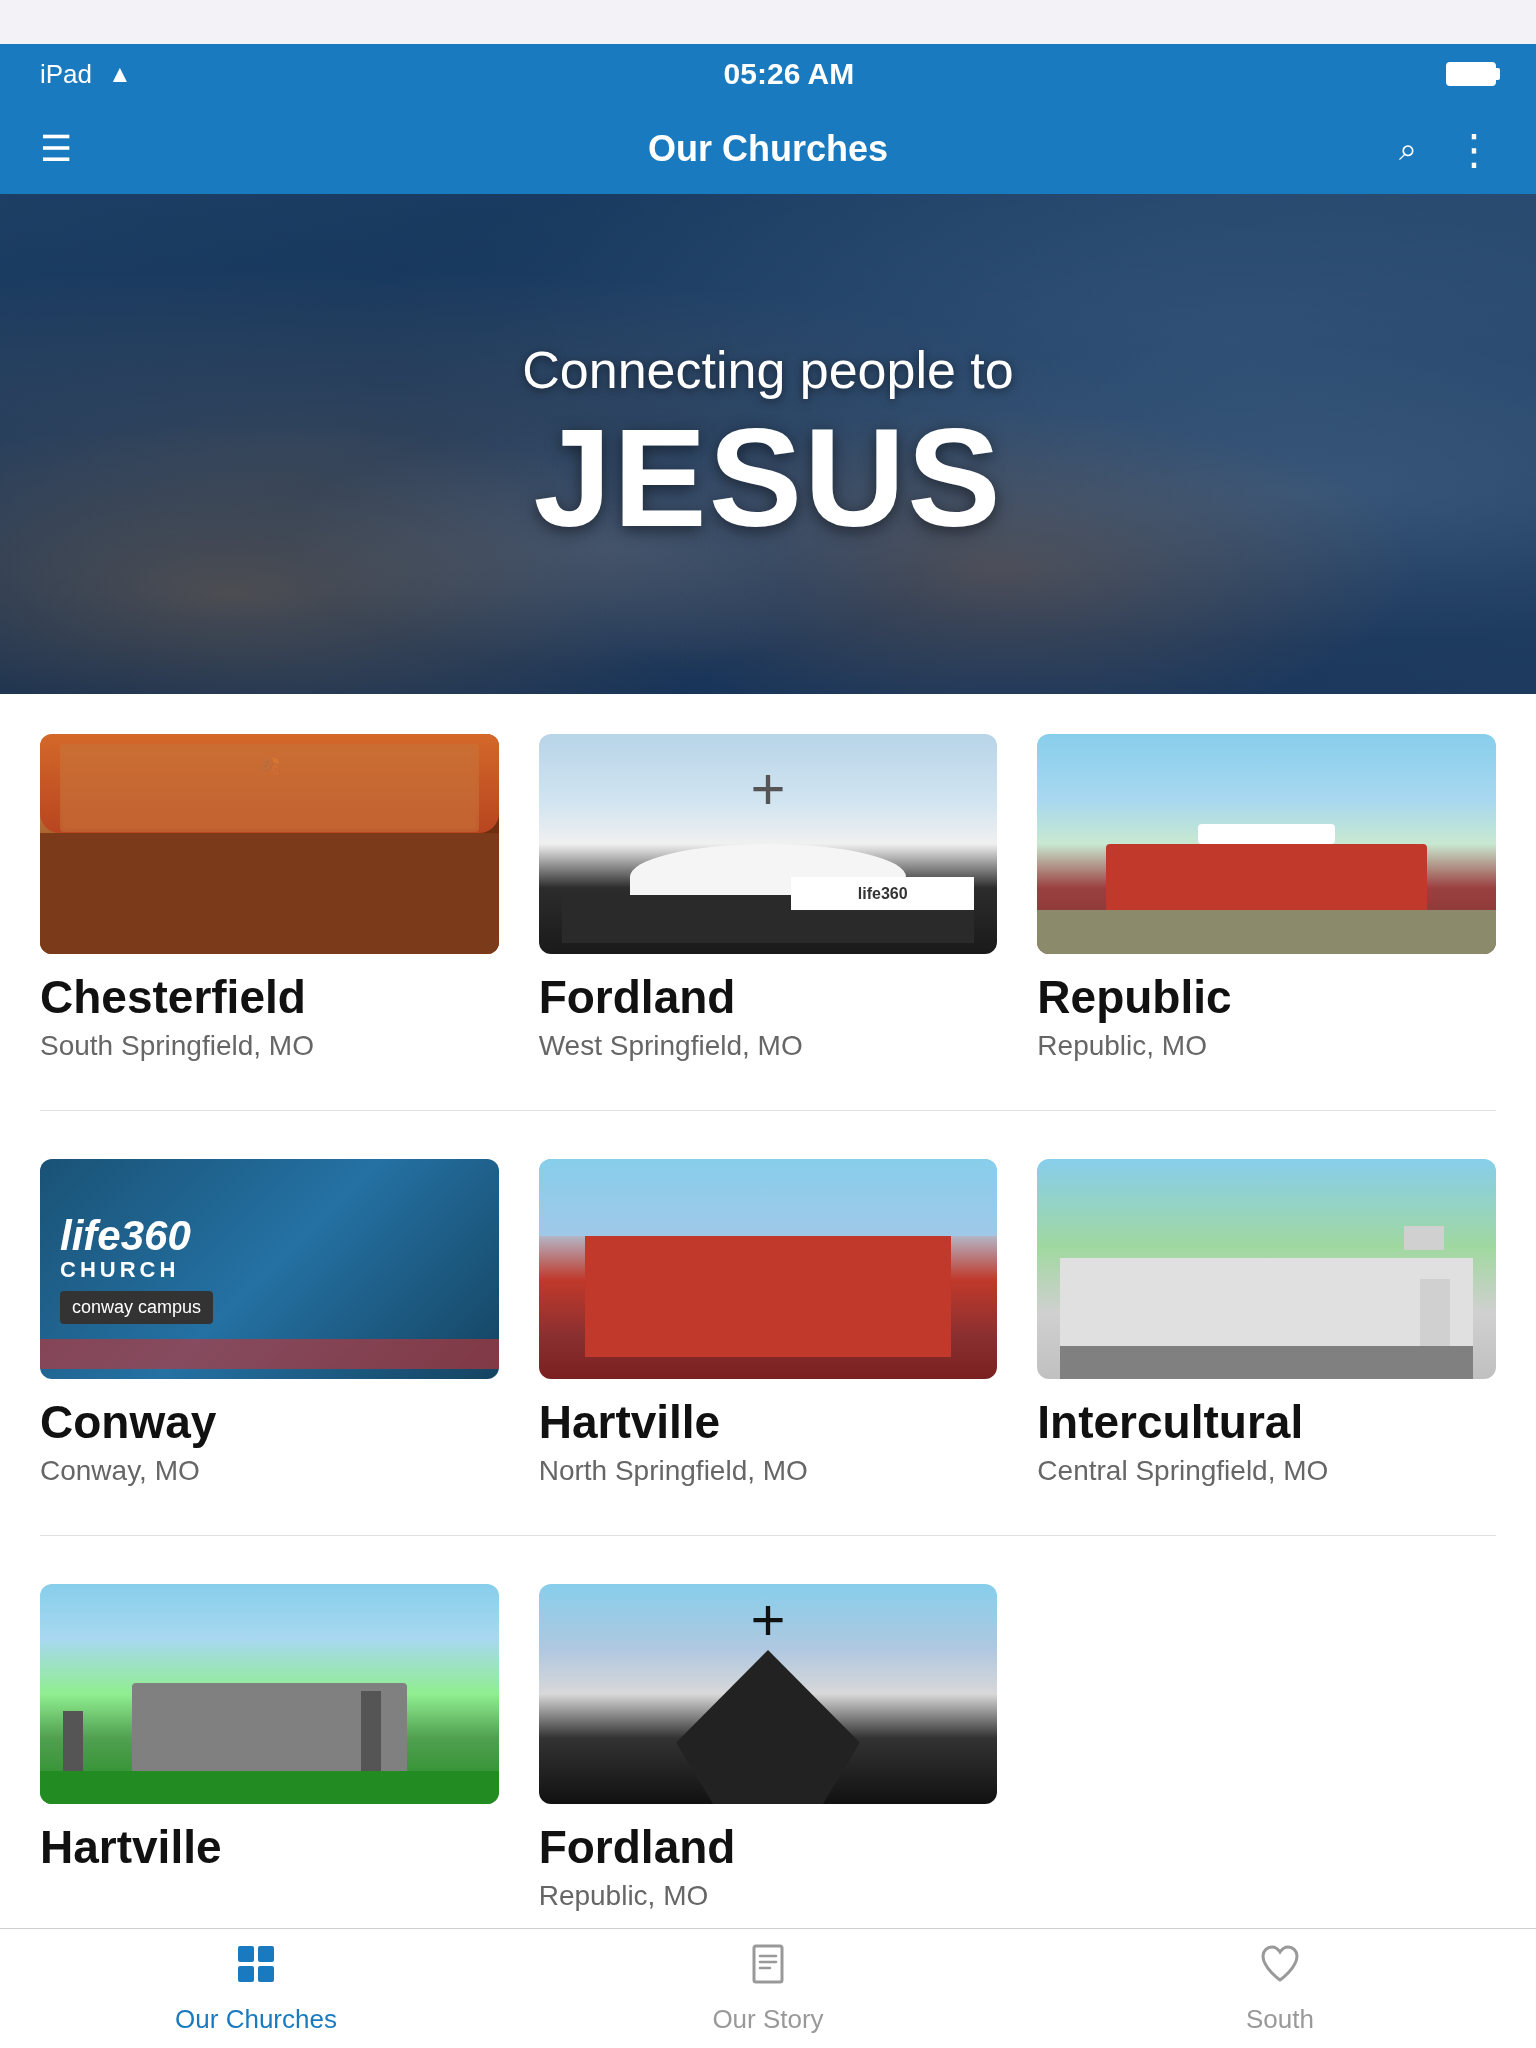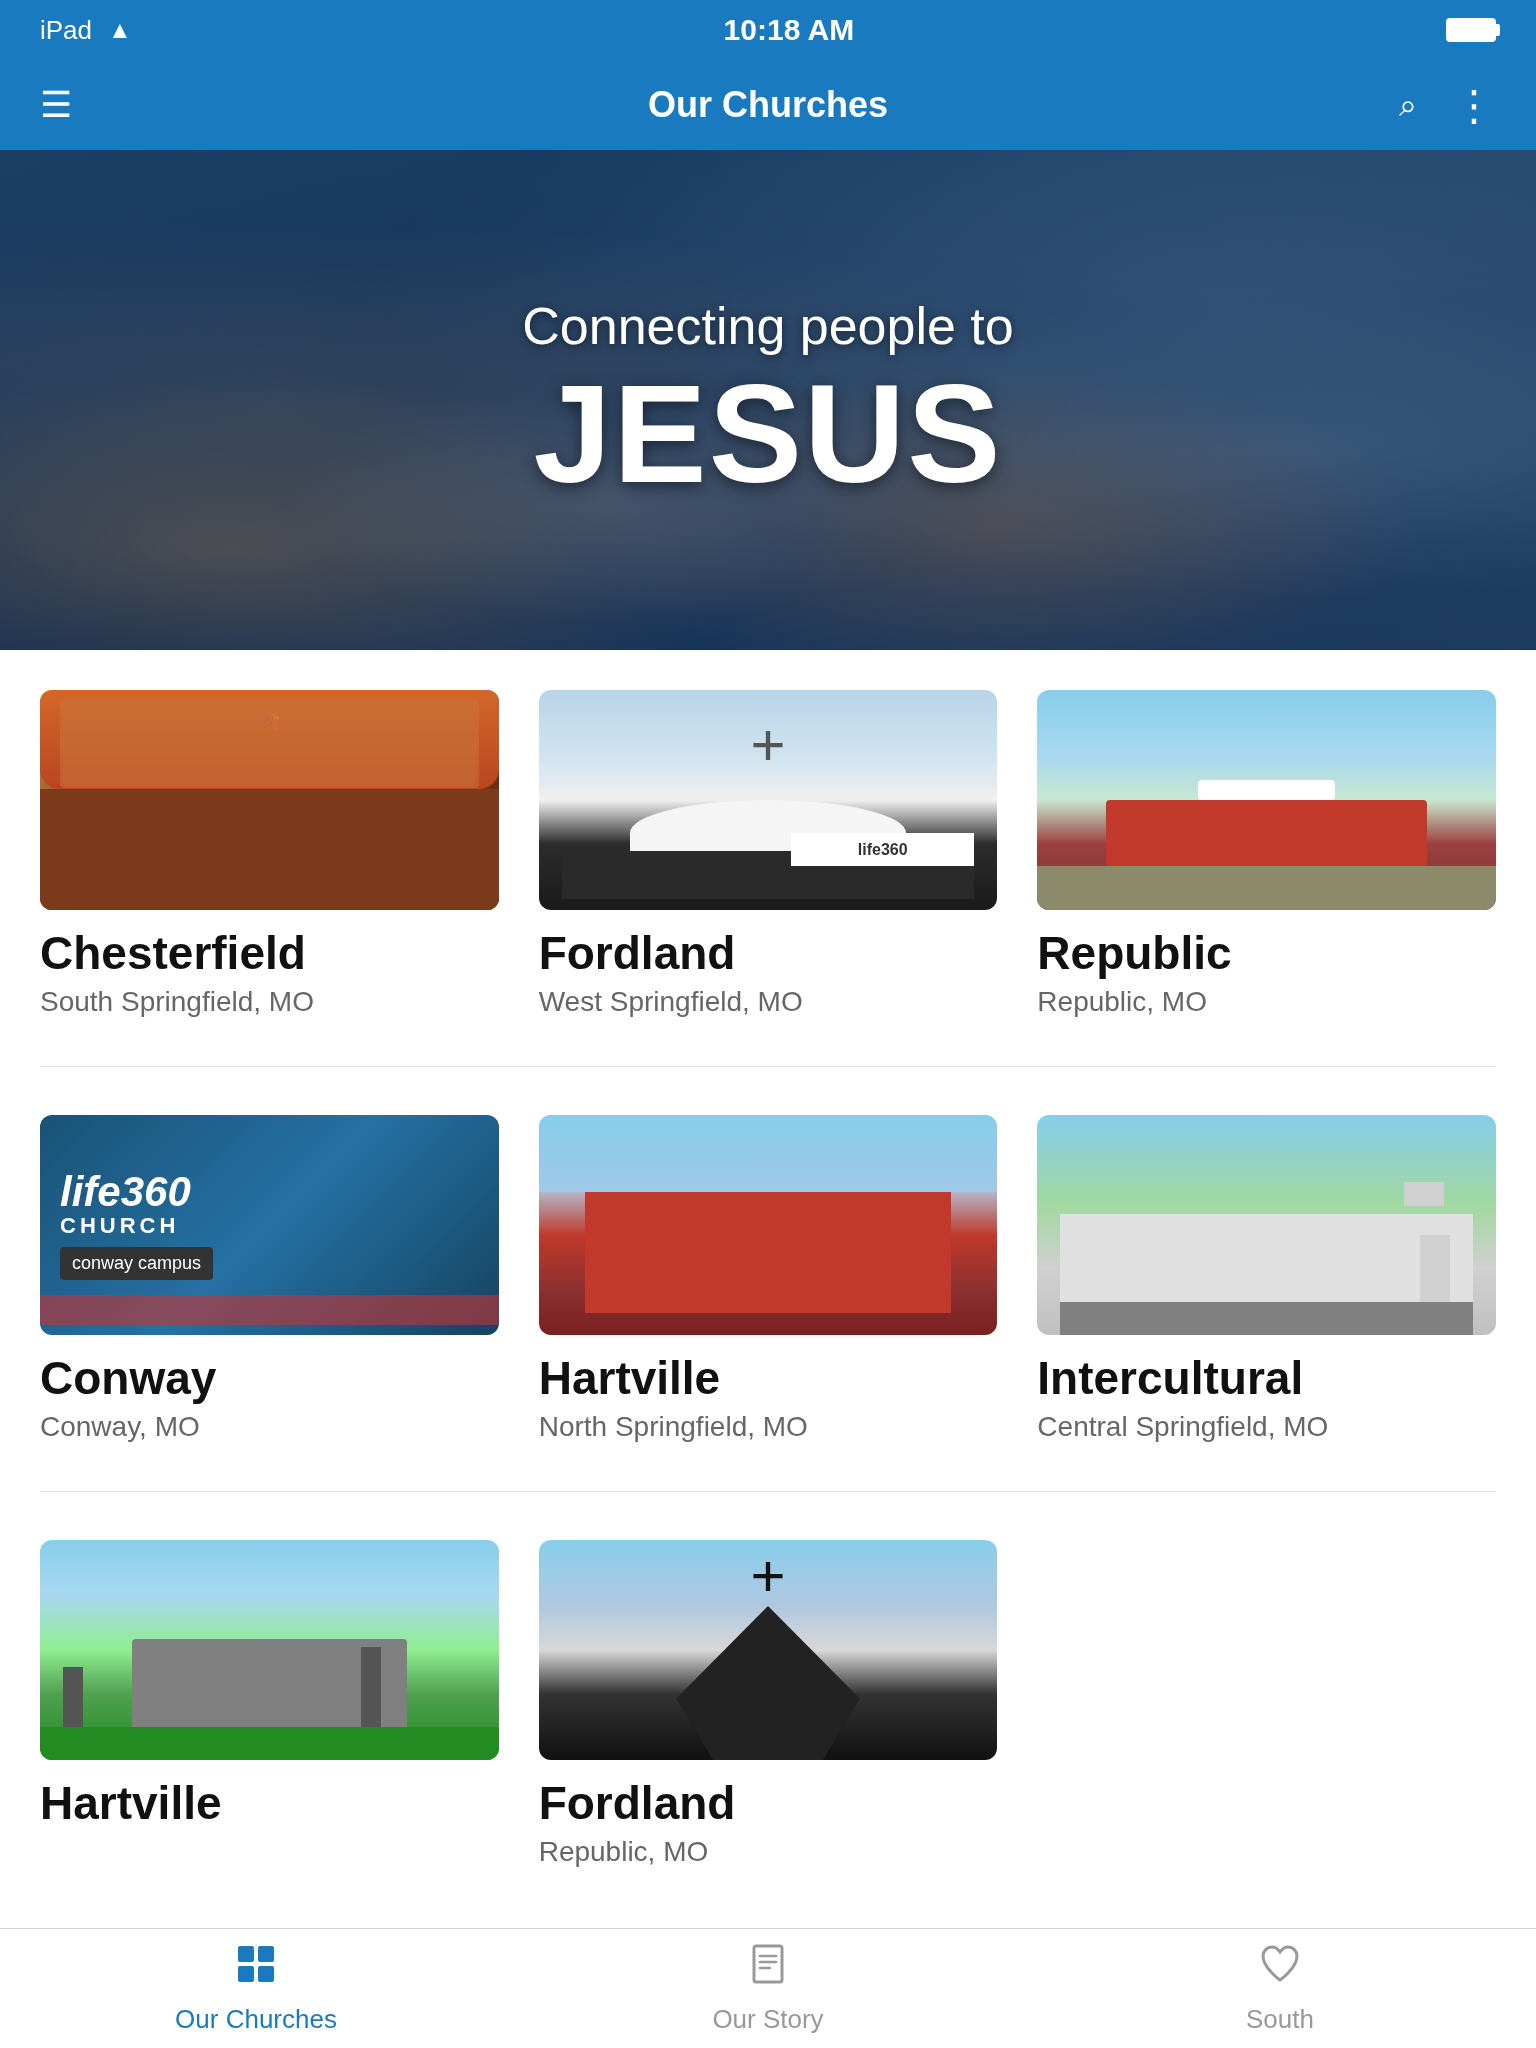--- a/index.html
+++ b/index.html
@@ -17,20 +17,21 @@
     .status-bar {
       background: #1a7abf;
       display: flex;
       justify-content: space-between;
       align-items: center;
       padding: 0 40px;
       height: 60px;
       color: white;
       font-size: 26px;
       font-weight: 500;
+      margin-top: 44px;
     }
     .status-left { display: flex; align-items: center; gap: 16px; }
     .status-time { font-size: 30px; font-weight: 600; }
     .status-right { display: flex; align-items: center; gap: 8px; }
 
     
     .nav-bar {
       background: #1a7abf;
       display: flex;
       justify-content: space-between;
@@ -223,21 +224,21 @@
     }
   </style>
 </head>
 <body>
 
 <div class="status-bar">
   <div class="status-left">
     <span>iPad</span>
     <span style="font-size:24px;">▲</span>
   </div>
-  <div class="status-time">10:18 AM</div>
+  <div class="status-time">05:26 AM</div>
   <div class="status-right">
     <div class="battery"></div>
   </div>
 </div>
 
 <div class="nav-bar">
   <div class="nav-left">
     <span class="nav-icon" style="font-size:36px; letter-spacing:2px;">☰</span>
   </div>
   <span class="nav-title">Our Churches</span>

